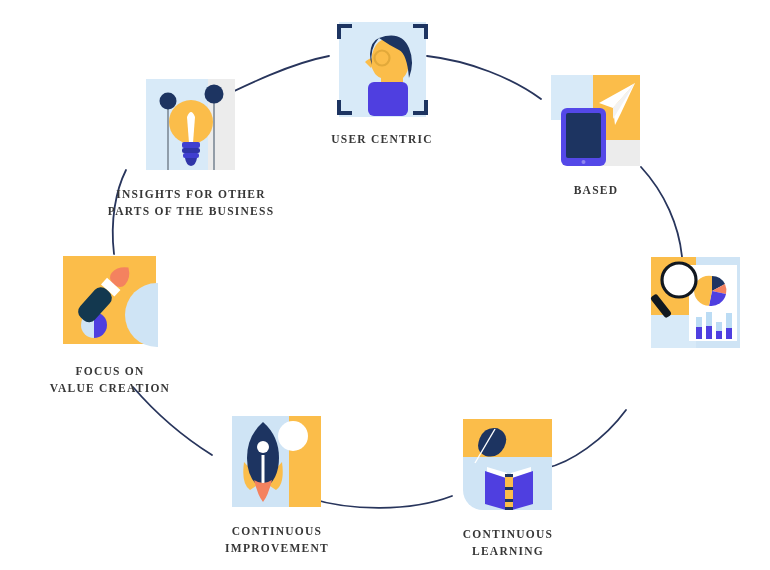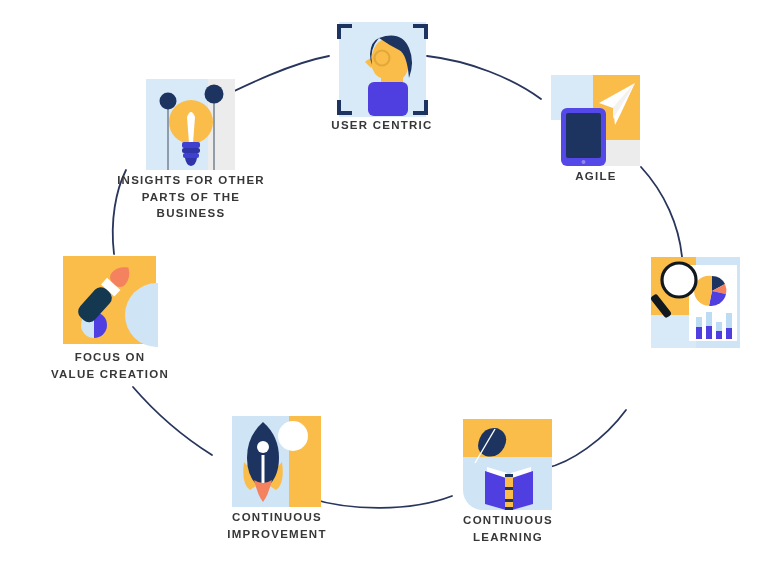--- a/index.html
+++ b/index.html
@@ -29,23 +29,23 @@
     position: absolute;
   }
   .icon-box {
     position: relative;
     width: 95px;
     height: 95px;
     overflow: hidden;
     margin: 0 auto;
   }
   .node-label {
-    margin-top: 0;
+    margin-top: 14px;
     text-align: center;
-    font-family: Liberation Sans, sans-serif;
+    font-family: Liberation Serif, serif;
     font-size: 11.5px;
     font-weight: bold;
     letter-spacing: 1.25px;
     color: #373737;
     line-height: 1.45;
     white-space: pre-line;
   }
 </style>
 </head>
 <body>
@@ -97,21 +97,21 @@
 
         <path d="M86 10 L50 30 L64 35 z" fill="#ffffff"></path>
         <path d="M86 10 L64 35 L66 52 L72 40 z" fill="#ffffff"></path>
         <path d="M86 10 L64 35 L64 46 z" fill="#f2f2f2"></path>
 
         <rect x="12" y="35" width="45" height="58" rx="6" fill="#5448e8"></rect>
         <rect x="17" y="40" width="35" height="45" rx="2" fill="#1d3461"></rect>
         <circle cx="34.5" cy="89" r="2" fill="#8f86f0"></circle>
       </svg>
     </div>
-    <div class="node-label">AGILE</div>
+    <div class="node-label">BASED</div>
   </div>
 
   <div class="node" style="left:626px; top:255px; width:140px;">
     <div class="icon-box">
       <svg viewBox="0 0 95 95" width="95" height="95">
         <rect x="2" y="2" width="45" height="58" fill="#fbbd4a"></rect>
         <rect x="2" y="60" width="45" height="33" fill="#d8eaf8"></rect>
         <rect x="47" y="2" width="44" height="91" fill="#cfe4f5"></rect>
 
         <rect x="40" y="10" width="48" height="76" fill="#ffffff"></rect>

